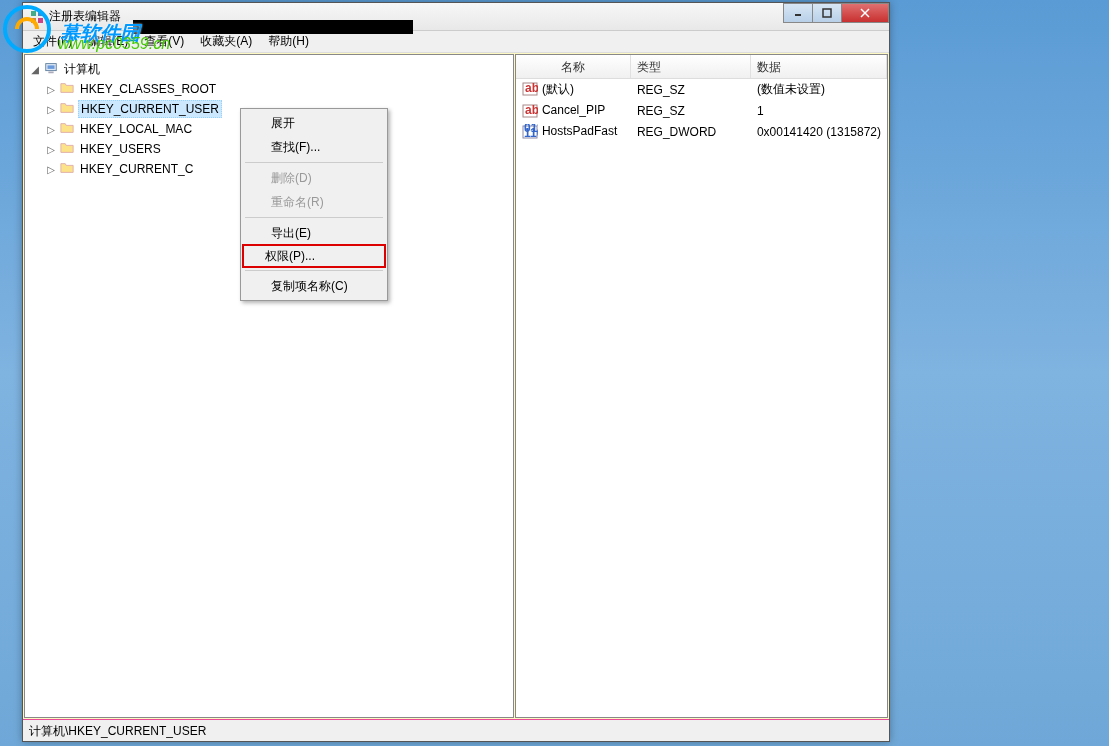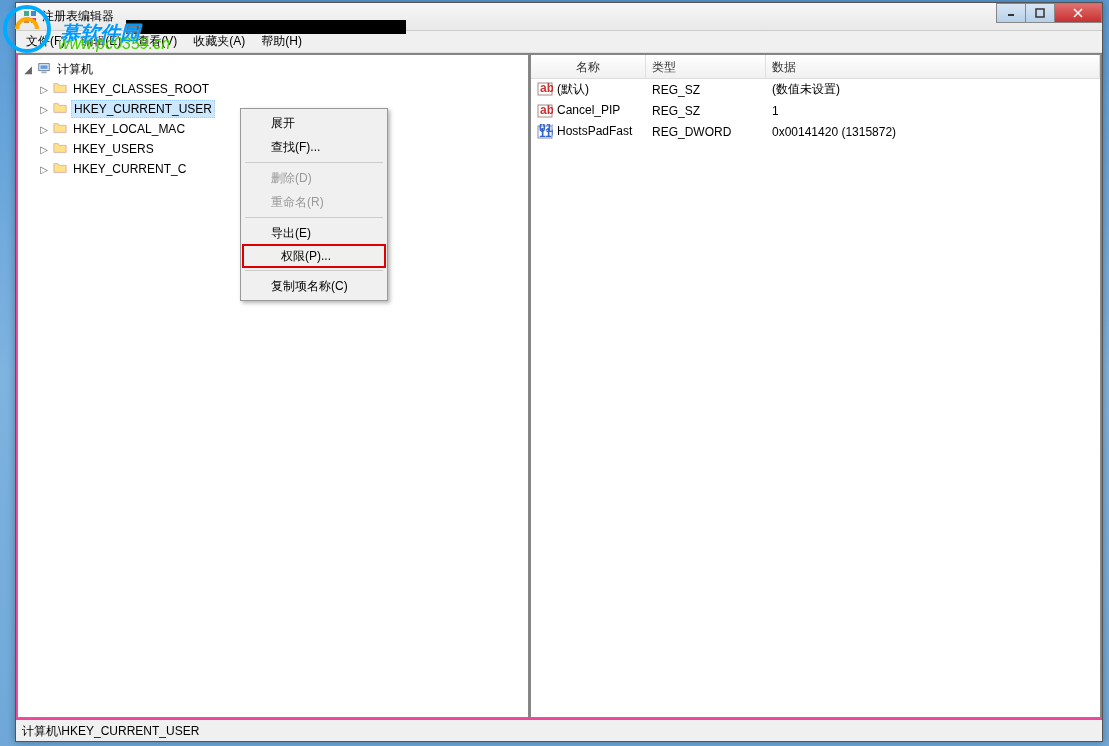--- a/index.html
+++ b/index.html
@@ -1,17 +1,17 @@
 <!DOCTYPE html>
 <html><head>
 <meta charset="utf-8">
 <style>
 * { box-sizing: border-box; margin: 0; padding: 0; font-family: "Microsoft YaHei", "SimSun", sans-serif; font-size: 12px; }
 body { background: linear-gradient(to bottom, #5a9bd5 0%, #7fb3e0 50%, #6fa8d8 100%); width: 1109px; height: 746px; overflow: hidden; position: relative; }
-.window { position: absolute; top: 2px; left: 15px; width: 1088px; height: 740px; background: #ec4899; border: 1px solid #555; box-shadow: 0 0 8px rgba(0,0,0,0.3); }
+.window { position: absolute; top: 2px; left: 22px; width: 868px; height: 740px; background: #fef9c3; border: 1px solid #555; box-shadow: 0 0 8px rgba(0,0,0,0.3); }
 .titlebar { height: 28px; background: linear-gradient(to bottom, #f7f7f7 0%, #e8e8e8 100%); border-bottom: 1px solid #ccc; display: flex; align-items: center; padding-left: 6px; position: relative; }
 .titlebar-icon { width: 16px; height: 16px; margin-right: 4px; }
 .titlebar-icon svg { width: 16px; height: 16px; }
 .titlebar-text { font-size: 12px; color: #000; }
 .window-controls { position: absolute; right: 0; top: 0; display: flex; }
 .win-btn { width: 30px; height: 20px; border: 1px solid #888; margin-left: -1px; display: flex; align-items: center; justify-content: center; cursor: pointer; }
 .win-min { background: linear-gradient(to bottom, #d8e6f5, #b8d0e8); }
 .win-max { background: linear-gradient(to bottom, #d8e6f5, #b8d0e8); }
 .win-close { width: 48px; background: linear-gradient(to bottom, #e07070, #c83030); color: #fff; }
 .watermark-logo { position: absolute; top: 0px; left: 0px; width: 200px; height: 60px; z-index: 50; pointer-events: none; }
@@ -40,21 +40,21 @@
 .list-row { display: flex; height: 21px; align-items: center; cursor: pointer; }
 .list-cell { padding: 2px 6px; overflow: hidden; text-overflow: ellipsis; white-space: nowrap; }
 .lc-name { width: 115px; display: flex; align-items: flex-start; }
 .lc-type { width: 120px; }
 .lc-data { flex: 1; }
 .reg-value-icon { width: 16px; height: 16px; margin-right: 4px; flex-shrink: 0; }
 .statusbar { height: 22px; background: #f0f0f0; border-top: 1px solid #ec4899; padding: 3px 6px; font-size: 12px; }
 .context-menu { position: absolute; top: 108px; left: 196px; width: 148px; background: #f0f0f0; border: 1px solid #999; box-shadow: 2px 2px 4px rgba(0,0,0,0.3); z-index: 100; padding: 2px; margin-left: 44px; }
 .ctx-item { height: 24px; display: flex; align-items: center; padding: 0 20px 0 28px; cursor: pointer; position: relative; }
 .ctx-item.disabled { color: #999; cursor: default; }
-.ctx-item.highlighted { border: 2px solid #d00; margin: -1px; padding-left: 37px; text-align: right; }
+.ctx-item.highlighted { border: 2px solid #d00; margin: -1px; padding-left: 21px; text-align: right; }
 .ctx-separator { height: 1px; background: #ccc; margin: 3px 2px; }
 .ctx-arrow { position: absolute; right: 6px; font-size: 10px; }
 .blackbar { position: absolute; top: 17px; left: 110px; width: 280px; height: 14px; background: #000; z-index: 40; }
 </style>
 </head>
 <body>
 
 <div class="window">
   <div class="titlebar">
     <span class="titlebar-icon">

